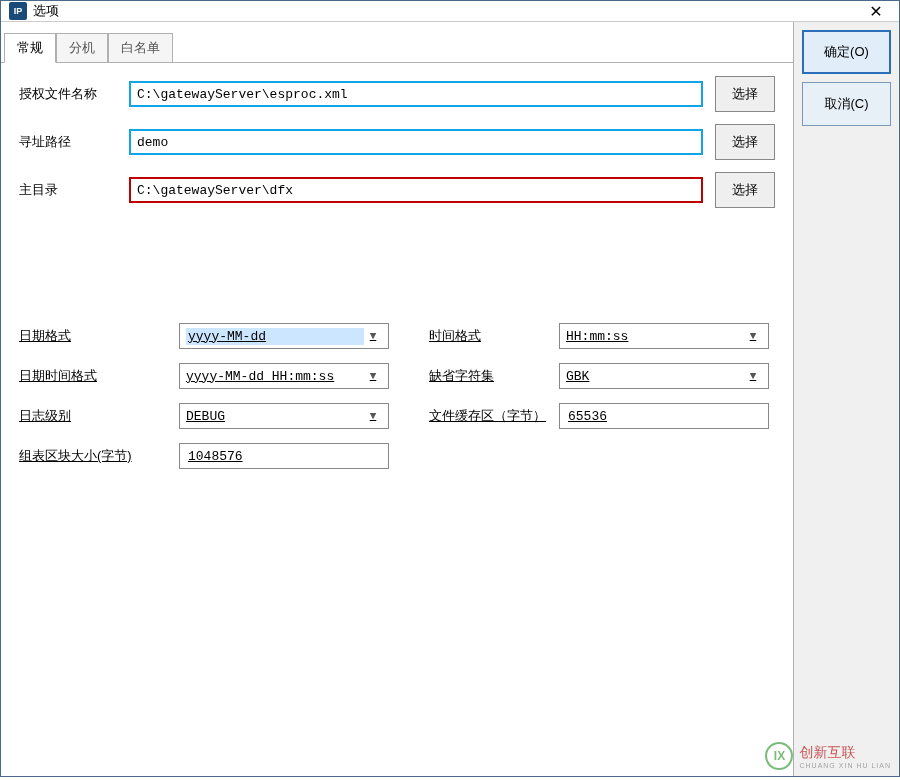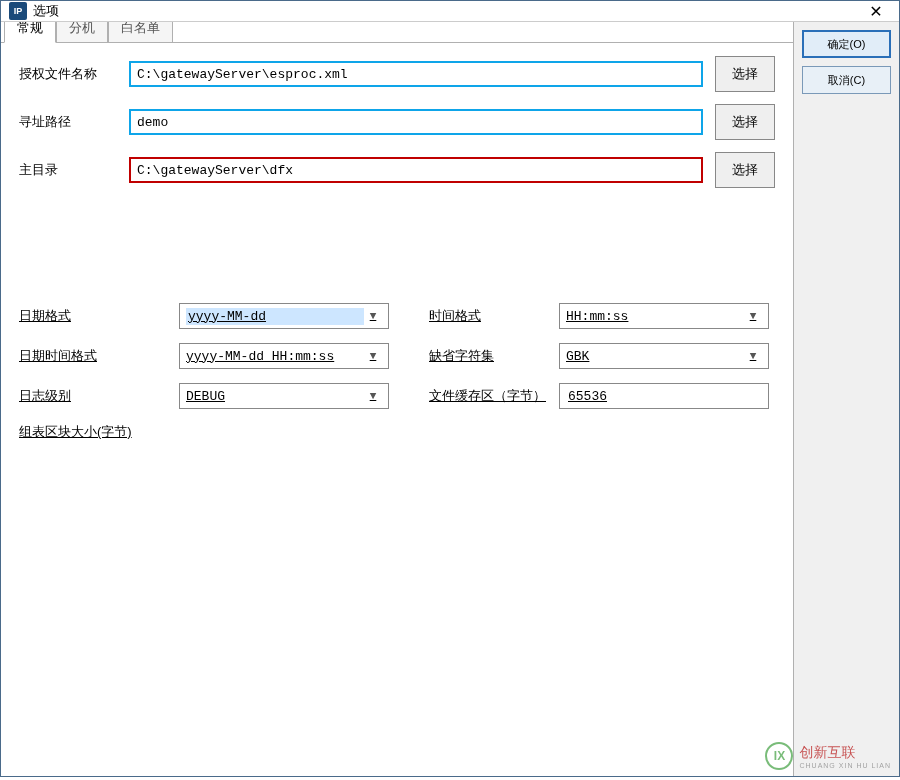--- a/index.html
+++ b/index.html
@@ -71,37 +71,37 @@
   }
   .right-panel {
     flex: 1;
     padding: 8px 8px 0 8px;
     display: flex;
     flex-direction: column;
     gap: 8px;
     background: #f0f0f0;
   }
   .right-panel button {
-    height: 28px;
+    height: 44px;
     border: 1px solid #7a99b8;
     background: #e8f0f7;
-    font-size: 11px;
+    font-size: 13px;
     cursor: pointer;
     font-family: inherit;
   }
   .right-panel button.primary {
     border: 2px solid #2a6fb8;
     background: #e1edf8;
   }
 
   .tabs {
     display: flex;
     border-bottom: 1px solid #b0b0b0;
     background: #fff;
-    height: 20px;
+    height: 40px;
     align-items: flex-end;
     padding-left: 3px;
     position: relative;
     top: 1px;
   }
   .tab {
     padding: 5px 12px 5px 12px;
     border: 1px solid #b0b0b0;
     border-bottom: none;
     margin-right: 0px;
@@ -305,20 +305,23 @@
             <span class="combo-text">DEBUG</span>
             <span class="chev">▼</span>
           </div>
           <span></span>
           <label>文件缓存区（字节）</label>
           <div class="plain-input">
             <input type="text" value="65536" style="">
           </div>
 
           <label>组表区块大小(字节)</label>
+          <div class="plain-input">
+            <input type="text" value="1048576" style="">
+          </div>
           <span></span>
           <span></span>
           <span></span>
 
         </div>
 
       </div>
     </div>
 
     <div class="right-panel">

